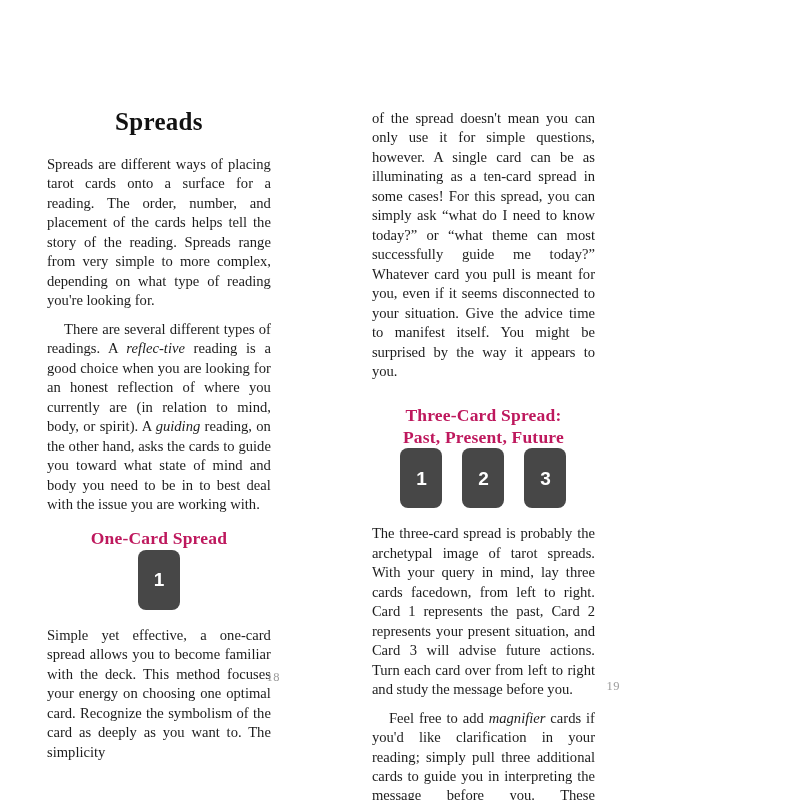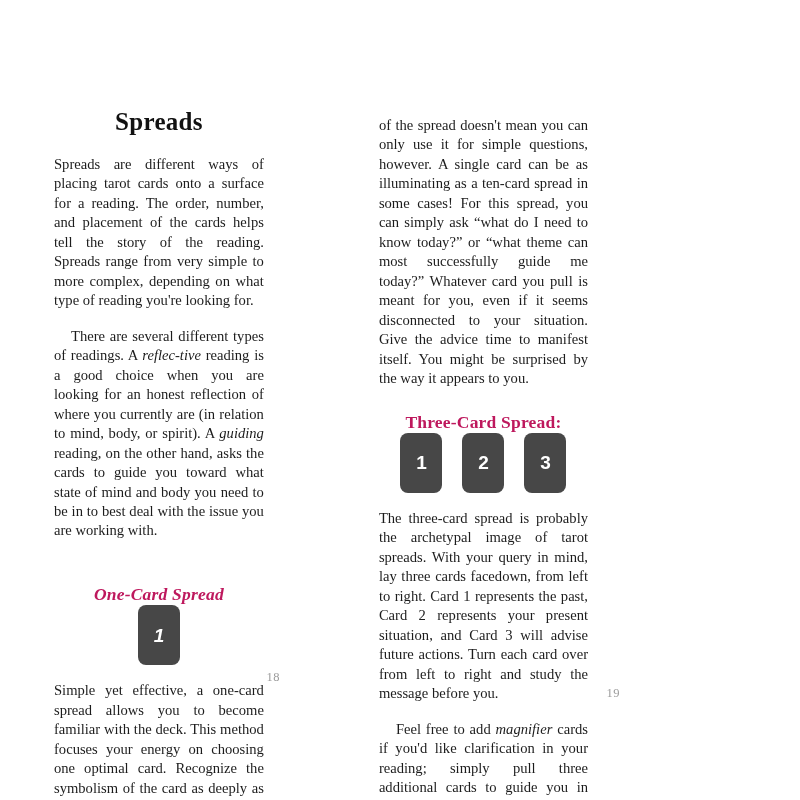--- a/index.html
+++ b/index.html
@@ -80,21 +80,21 @@
 
   h2.section-title .title-line {
     display: block;
   }
 
   p.body-text {
     font-size: 14.6px;
     line-height: 1.335;
     text-align: justify;
     text-justify: inter-word;
-    margin: 16px;
+    margin: 9px;
     hyphens: auto;
     -webkit-hyphens: auto;
     color: #1c1c1c;
   }
 
   p.body-text.indent {
     text-indent: 17px;
   }
 
   p.body-text em {
@@ -121,22 +121,21 @@
     justify-content: center;
     color: #ffffff;
     font-family: "Liberation Sans", "DejaVu Sans", sans-serif;
     font-size: 19px;
     font-weight: bold;
     line-height: 1;
     user-select: none;
   }
 
   .one-card-block {
-    margin-top: 42px;
-    font-style: italic;
+    margin-top: 13px;
   }
 
   .one-card-heading {
     margin-bottom: 12px;
   }
 
   .one-card-row {
     margin-bottom: 16px;
   }
 
@@ -198,20 +197,21 @@
     </div>
 
     <div class="page page-right">
       <div class="page-body">
 
         <p class="body-text">of the spread doesn't mean you can only use it for simple questions, however. A single card can be as illuminating as a ten-card spread in some cases! For this spread, you can simply ask “what do I need to know today?” or “what theme can most successfully guide me today?” Whatever card you pull is meant for you, even if it seems disconnected to your situation. Give the advice time to manifest itself. You might be surprised by the way it appears to you.</p>
 
         <div class="three-card-block">
           <h2 class="section-title three-card-heading">
               <span class="title-line">Three-Card Spread:</span>
+              <span class="title-line">Past, Present, Future</span>
             </h2>
 
           <div class="card-row gap-three three-card-row">
             <div class="tarot-card">1</div>
             <div class="tarot-card">2</div>
             <div class="tarot-card">3</div>
           </div>
         </div>
 
         <p class="body-text">The three-card spread is probably the archetypal image of tarot spreads. With your query in mind, lay three cards facedown, from left to right. Card 1 represents the past, Card 2 represents your present situation, and Card 3 will advise future actions. Turn each card over from left to right and study the message before you.</p>

